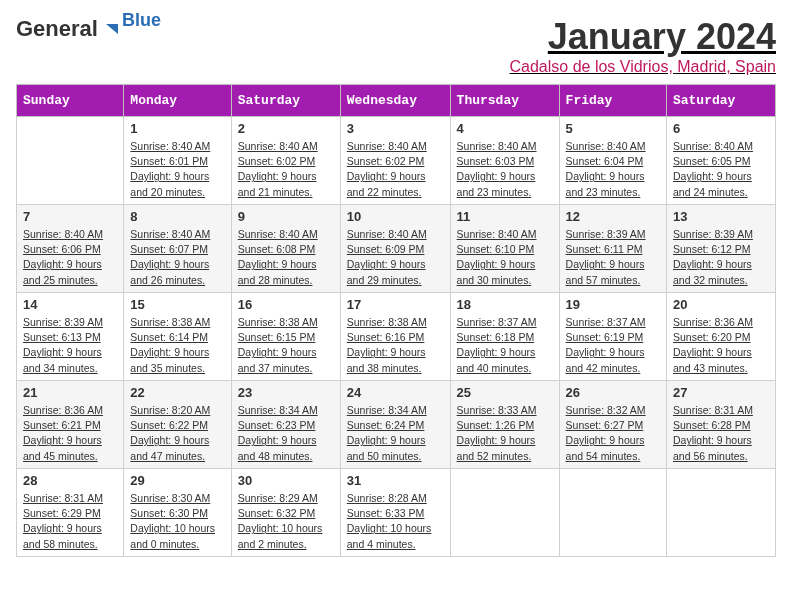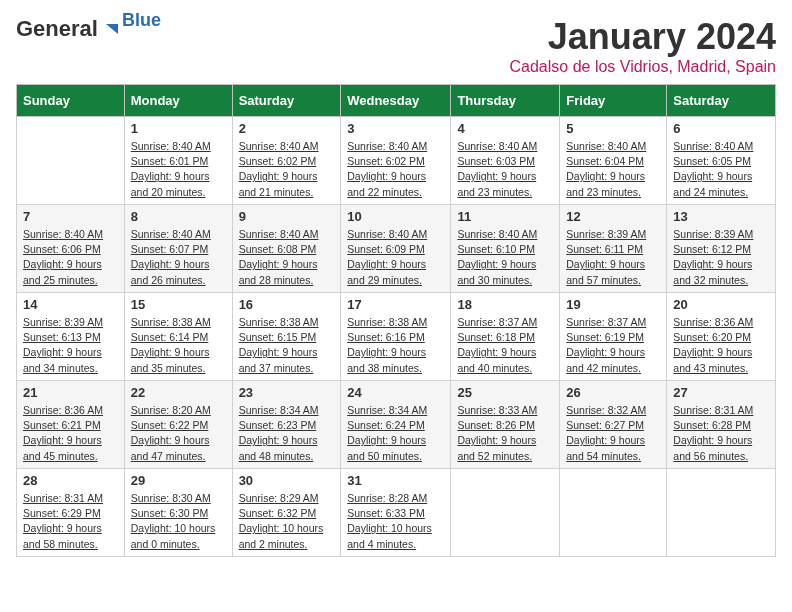--- a/index.html
+++ b/index.html
@@ -16,37 +16,39 @@
       align-items: flex-start;
       margin-bottom: 8px;
     }
     .logo {
       display: flex;
       flex-direction: row;
       align-items: flex-start;
     }
     .title-block {
       text-align: right;
+      text-decoration: underline;
     }
     .month-title {
       font-size: 36px;
       font-weight: bold;
       color: #333;
     }
     .location-title {
       font-size: 16px;
       color: #be185d;
     }
     table {
       width: 100%;
       border-collapse: collapse;
     }
     thead tr {
-      background-color: #15803d;
+      background-color: #a21caf;
       color: #fff;
+      font-family: Liberation Mono, monospace;
     }
     thead th {
       padding: 8px 6px;
       font-size: 13px;
       font-weight: bold;
       text-align: left;
       border: 1px solid #c0c0c0;
     }
     tbody tr {
       vertical-align: top;
@@ -333,21 +335,21 @@
             <div>Sunrise: 8:34 AM</div>
             <div>Sunset: 6:24 PM</div>
             <div>Daylight: 9 hours</div>
             <div>and 50 minutes.</div>
           </div>
         </td>
         <td>
           <span class="day-num">25</span>
           <div class="cell-text">
             <div>Sunrise: 8:33 AM</div>
-            <div>Sunset: 8:26 PM</div>
+            <div>Sunset: 1:26 PM</div>
             <div>Daylight: 9 hours</div>
             <div>and 52 minutes.</div>
           </div>
         </td>
         <td>
           <span class="day-num">26</span>
           <div class="cell-text">
             <div>Sunrise: 8:32 AM</div>
             <div>Sunset: 6:27 PM</div>
             <div>Daylight: 9 hours</div>

